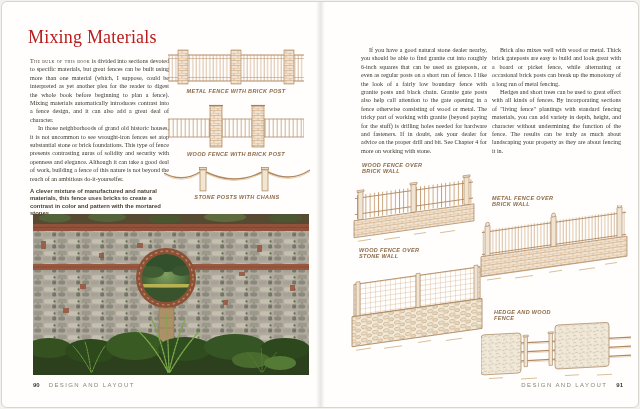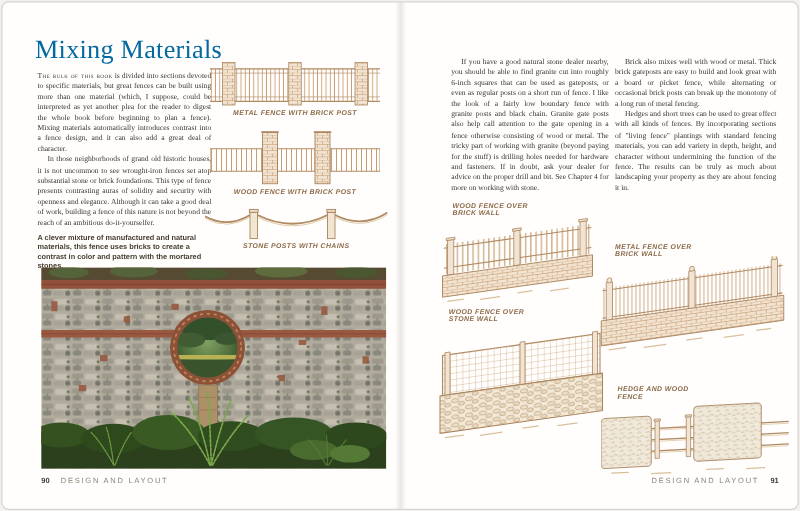--- a/index.html
+++ b/index.html
@@ -2,21 +2,21 @@
 <html><head>
 <meta charset="utf-8">
 <style>
   * { margin:0; padding:0; box-sizing:border-box; }
   html,body { width:640px; height:409px; }
   body { background:#f2f1ee; font-family:"Liberation Serif", serif; overflow:hidden; position:relative; }
   .spread { position:absolute; left:1px; top:1px; width:638px; height:407px; background:#fffefd; border:1px solid #d8d5cf; border-radius:6px; }
   .abs { position:absolute; }
   .gutter { position:absolute; left:314px; top:0; width:9px; height:100%;
             background:linear-gradient(90deg, rgba(120,110,95,0) 0%, rgba(120,110,95,0.16) 50%, rgba(120,110,95,0) 100%); }
-  .title { font-size:21px; font-weight:normal; color:#0369a1; letter-spacing:0.2px; }
+  .title { font-size:18px; font-weight:normal; color:#b91c1c; letter-spacing:0.2px; }
   .body-col { font-size:6.1px; line-height:8.4px; color:#3b342c; text-align:justify; }
   .body-col p { margin:0; }
   .body-col p.indent { text-indent:8px; }
   .lead-caps { font-variant:small-caps; letter-spacing:0.4px; }
   .caption { font-family:"Liberation Sans", sans-serif; font-size:5.9px; line-height:7.3px;
              font-weight:bold; color:#463d30; }
   .diagram-label { font-family:"Liberation Sans", sans-serif; font-style:italic; font-weight:bold;
                    font-size:5.5px; line-height:6.3px; letter-spacing:0.35px; color:#8b6a48; }
   .diagram-label.center { text-align:center; }
   .footer { font-family:"Liberation Sans", sans-serif; font-size:6px; letter-spacing:1.4px; color:#8b8377; }

